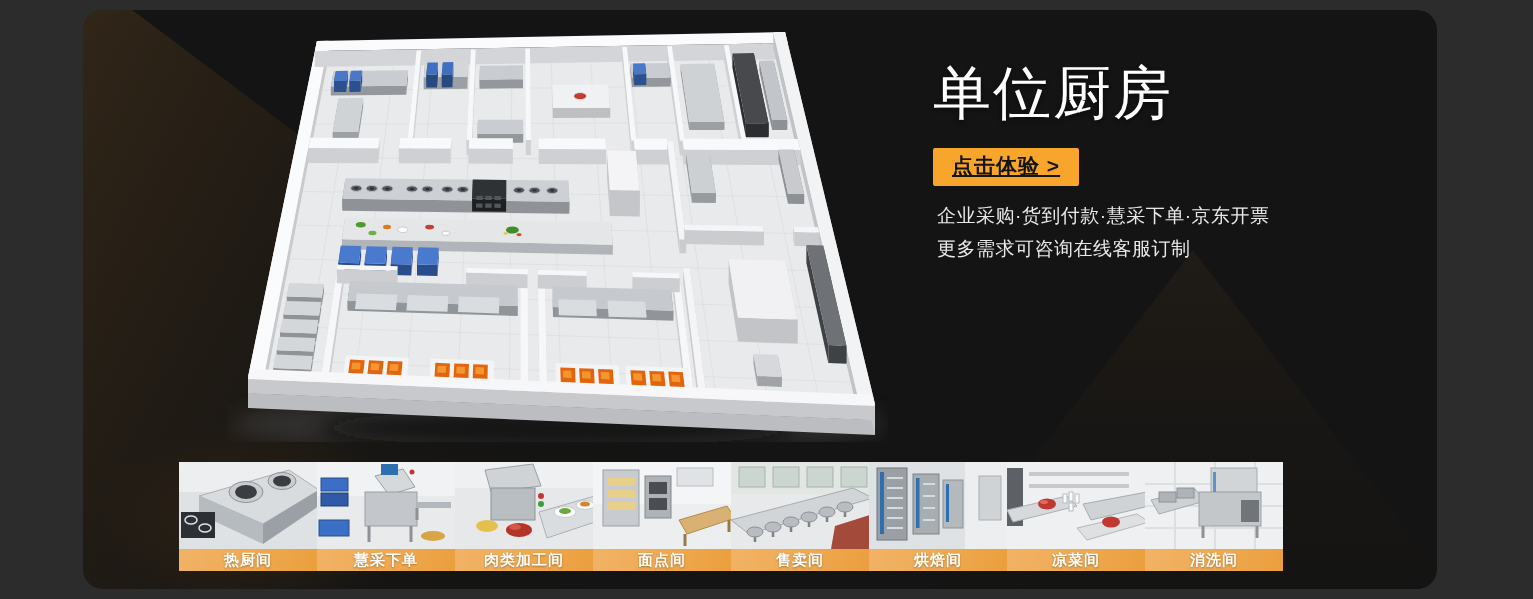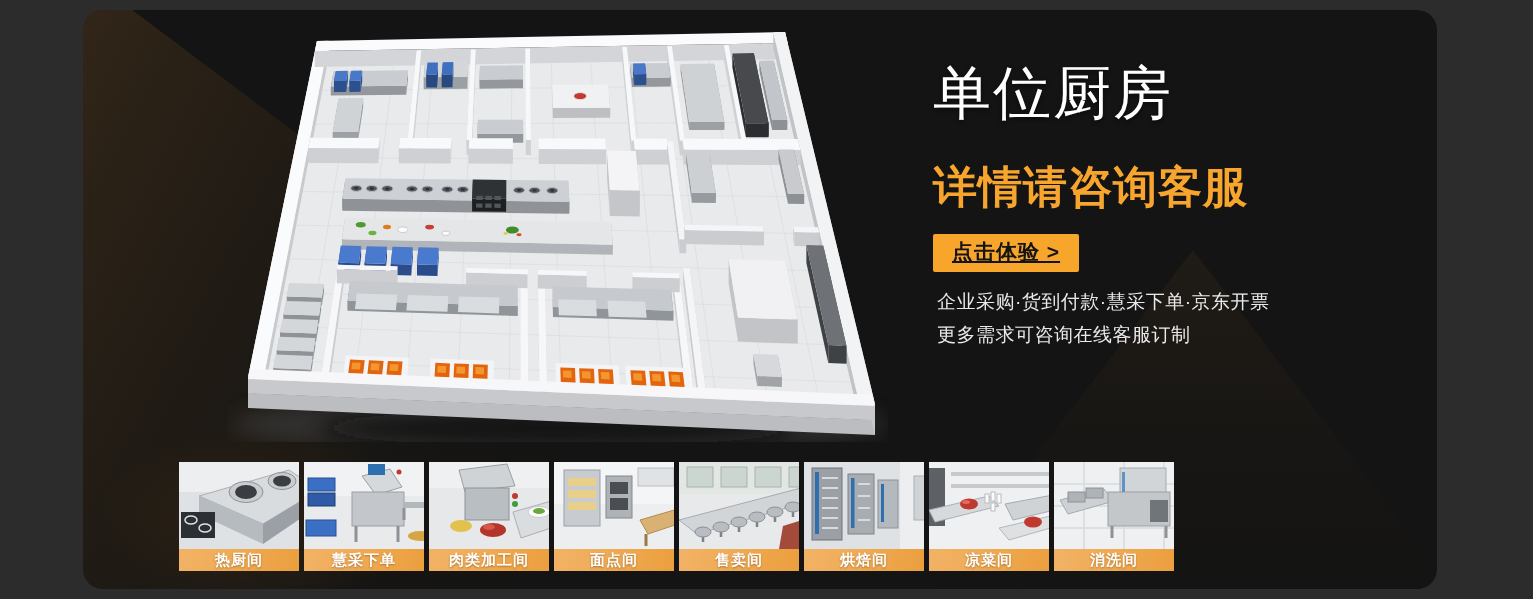--- a/index.html
+++ b/index.html
@@ -46,21 +46,21 @@
   .cta {
     display:inline-block; margin-top:22px; background:#F7A62B; color:#141414;
     font-size:21px; font-weight:bold; padding:4px 19px 6px 19px; border-radius:2px;
     cursor:pointer; letter-spacing:1px;text-decoration:underline;
   }
   .benefits { margin-top:15px; color:#e9e9e9; font-size:19px; line-height:29px; letter-spacing:.5px; }
   .benefits p { margin:4px; }
 
   .thumbs { position:absolute; left:96px; top:452px; width:1200px; height:109px; display:flex; }
   .thumb {
-    position:relative; width:120px; height:109px; margin-right:5px; flex:none;
+    position:relative; width:138px; height:109px; flex:none;
     overflow:hidden; cursor:pointer;
     background:linear-gradient(155deg,#f0f1f3 0%, #d6d9dc 55%, #c0c4c8 100%);
     box-shadow:inset 0 0 14px rgba(0,0,0,.18);
   }
   .thumb svg { display:block; }
   .thumb .label {
     position:absolute; left:0; bottom:0; width:100%; height:22px;
     background:linear-gradient(90deg, rgba(244,177,96,.95), rgba(238,158,55,.95));
     color:#ffffff; font-size:15px; font-weight:bold; text-align:center; line-height:22px;
     letter-spacing:1px; text-shadow:0 1px 2px rgba(90,50,0,.45);
@@ -424,21 +424,20 @@
       <polygon points="45.3,340.1 82.4,341.6 82.4,349.6 45.3,348.1" fill="#8f9397"></polygon>
       <polygon points="47.8,326.6 84.6,328.0 82.4,341.6 45.3,340.1" fill="#d4d7da"></polygon>
       <polygon points="22.1,340.9 20.0,351.0 20.0,365.0 22.1,354.9" fill="#c8c9cc"></polygon>
       <polygon points="644.3,366.8 647.0,378.0 647.0,392.0 644.3,380.8" fill="#c8c9cc"></polygon>
       <polygon points="20.0,351.0 647.0,378.0 647.0,392.0 20.0,365.0" fill="#c8c9cc"></polygon>
       <polygon points="22.1,340.9 644.3,366.8 647.0,378.0 20.0,351.0" fill="#f7f7f9"></polygon>
     </svg>
 
   <div class="right-col">
     <div class="headline">单位厨房</div>
-    <div class="subtitle">详情请咨询客服</div>
     <div><span class="cta">点击体验 &gt;</span></div>
     <div class="benefits">
       <p>企业采购·货到付款·慧采下单·京东开票</p>
       <p>更多需求可咨询在线客服订制</p>
     </div>
   </div>
 
   <div class="thumbs">
 
     <div class="thumb">

